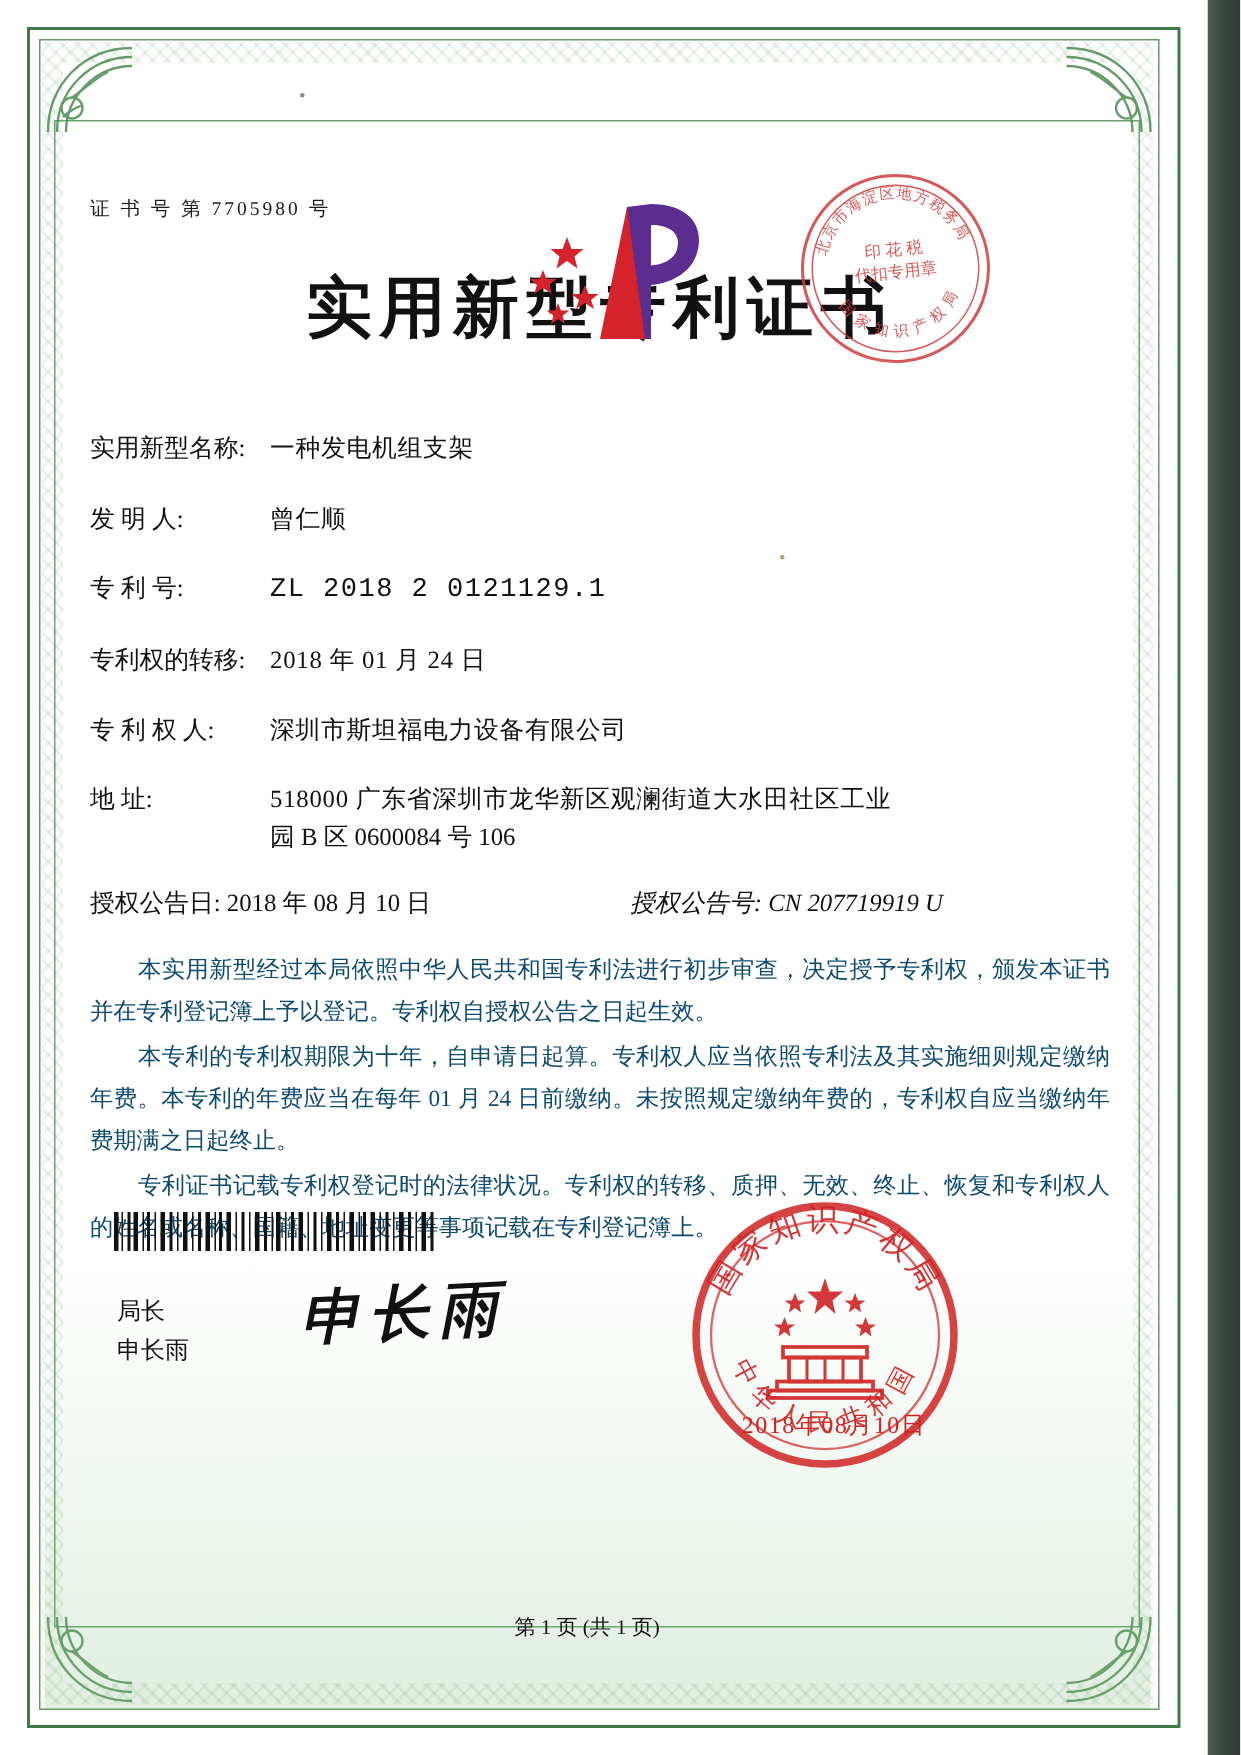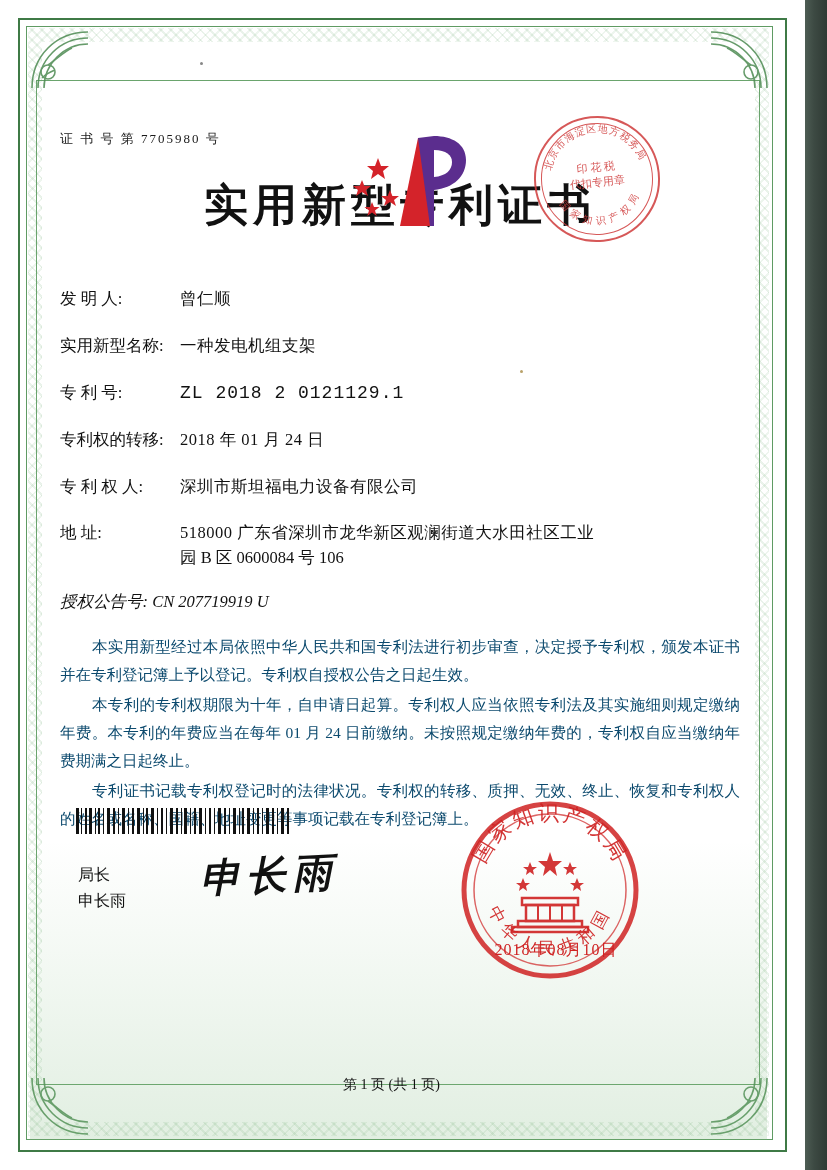--- a/index.html
+++ b/index.html
@@ -404,27 +404,27 @@
       </div>
     </div>
 
     <div class="cert-no">证 书 号 第 7705980 号</div>
 
     <div class="title">实用新型专利证书</div>
 
     <div class="fields">
 
       <div class="field-row">
+        <div class="field-label">实用新型名称:</div>
+        <div class="field-value">一种发电机组支架</div>
+      </div>
+
+      <div class="field-row">
         <div class="field-label">发 明 人:</div>
         <div class="field-value">曾仁顺</div>
-      </div>
-
-      <div class="field-row">
-        <div class="field-label">实用新型名称:</div>
-        <div class="field-value">一种发电机组支架</div>
       </div>
 
       <div class="field-row">
         <div class="field-label">专 利 号:</div>
         <div class="field-value mono">ZL 2018 2 0121129.1</div>
       </div>
 
       <div class="field-row">
         <div class="field-label">专利权的转移:</div>
         <div class="field-value">2018 年 01 月 24 日</div>
@@ -435,20 +435,24 @@
         <div class="field-value">深圳市斯坦福电力设备有限公司</div>
       </div>
 
       <div class="field-row">
         <div class="field-label">地 址:</div>
         <div class="field-value">518000 广东省深圳市龙华新区观澜街道大水田社区工业</div>
       </div>
       <div class="addr-second">园 B 区 0600084 号 106</div>
 
       <div class="two-col">
+        <div class="left">
+          <span>授权公告日:</span>
+          <span>2018 年 08 月 10 日</span>
+        </div>
         <div class="right">
           <span>授权公告号:</span>
           <span>CN 207719919 U</span>
         </div>
       </div>
     </div>
 
     <div class="paras">
       <p>本实用新型经过本局依照中华人民共和国专利法进行初步审查，决定授予专利权，颁发本证书并在专利登记簿上予以登记。专利权自授权公告之日起生效。</p>
       <p>本专利的专利权期限为十年，自申请日起算。专利权人应当依照专利法及其实施细则规定缴纳年费。本专利的年费应当在每年 01 月 24 日前缴纳。未按照规定缴纳年费的，专利权自应当缴纳年费期满之日起终止。</p>

